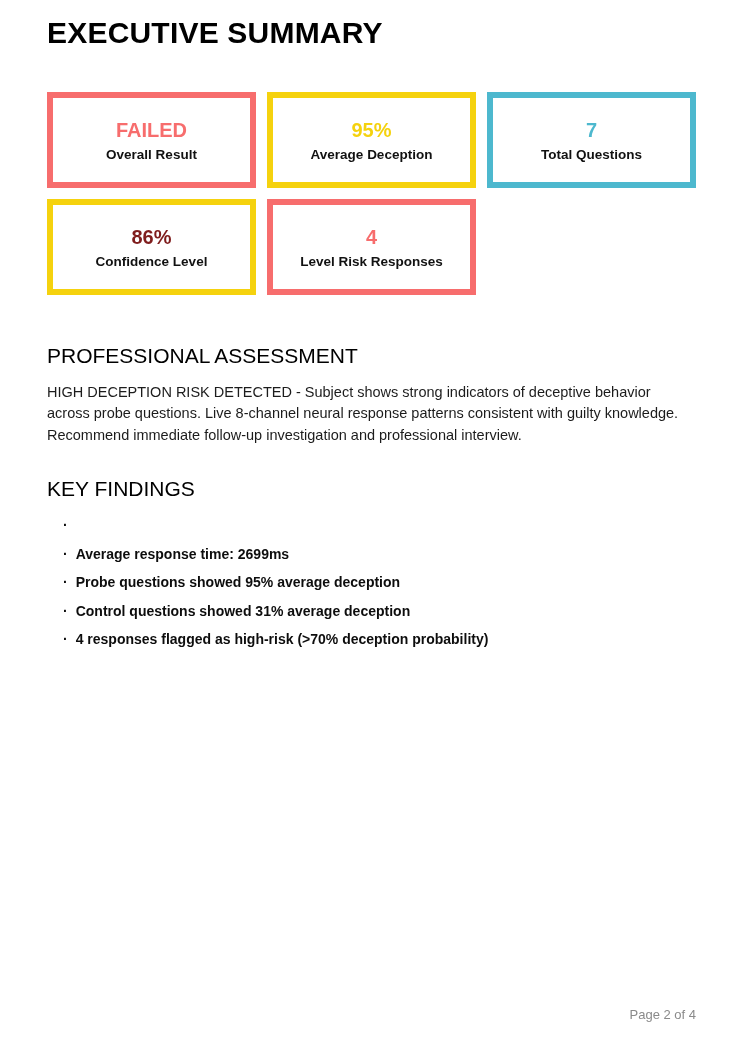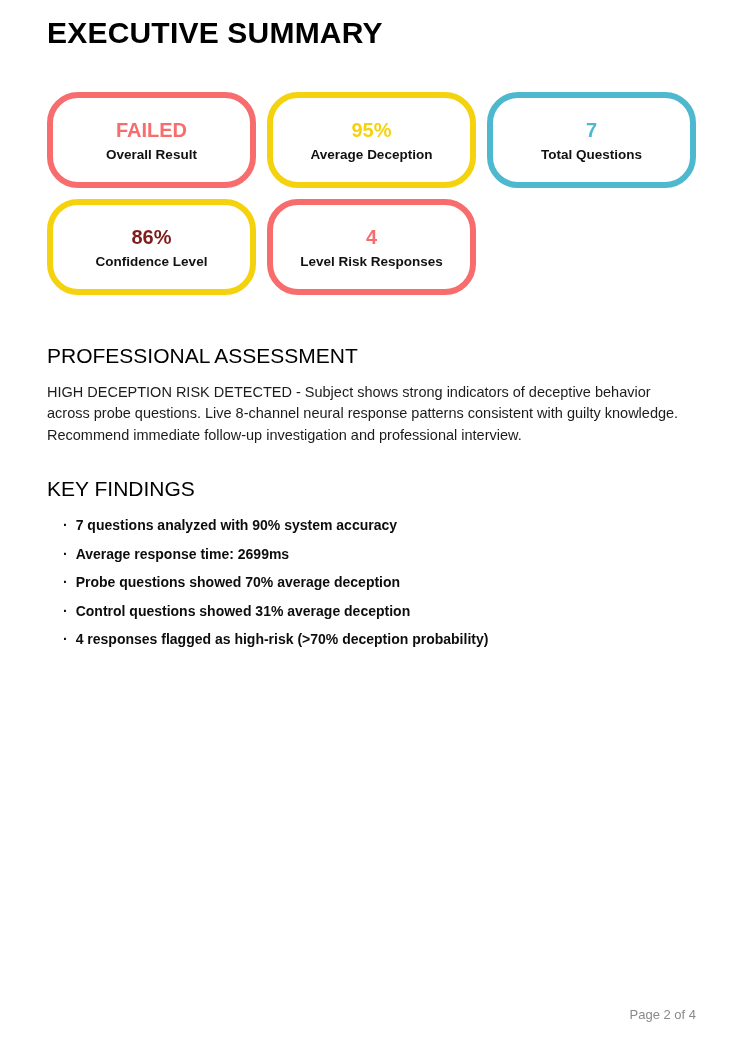--- a/index.html
+++ b/index.html
@@ -1,15 +1,15 @@
 <!DOCTYPE html>
 <html><head>
 <meta charset="utf-8">
 <style>
-  * { margin: 0; padding: 0; box-sizing: border-box; border-radius: 31px; }
+  * { margin: 0; padding: 0; box-sizing: border-box; }
   html, body { background: #ffffff; }
   body {
     width: 743px;
     height: 1044px;
     font-family: "Liberation Sans", sans-serif;
     color: #111111;
     position: relative;
     overflow: hidden;
   }
   .page {
@@ -136,29 +136,28 @@
 
   <h2 class="section-heading heading-assessment">PROFESSIONAL ASSESSMENT</h2>
 
   <p class="assessment-body">HIGH DECEPTION RISK DETECTED - Subject shows strong indicators of deceptive behavior across probe questions. Live 8-channel neural response patterns consistent with guilty knowledge. Recommend immediate follow-up investigation and professional interview.</p>
 
   <h2 class="section-heading heading-findings">KEY FINDINGS</h2>
 
   <ul class="findings-list">
     <li>
       <span class="bullet-glyph">·</span>
-      <span>7 questions analyzed with 90% system accuracy</span>
     </li>
     <li>
       <span class="bullet-glyph">·</span>
       <span>Average response time: 2699ms</span>
     </li>
     <li>
       <span class="bullet-glyph">·</span>
-      <span>Probe questions showed 70% average deception</span>
+      <span>Probe questions showed 95% average deception</span>
     </li>
     <li>
       <span class="bullet-glyph">·</span>
       <span>Control questions showed 31% average deception</span>
     </li>
     <li>
       <span class="bullet-glyph">·</span>
       <span>4 responses flagged as high-risk (&gt;70% deception probability)</span>
     </li>
   </ul>

